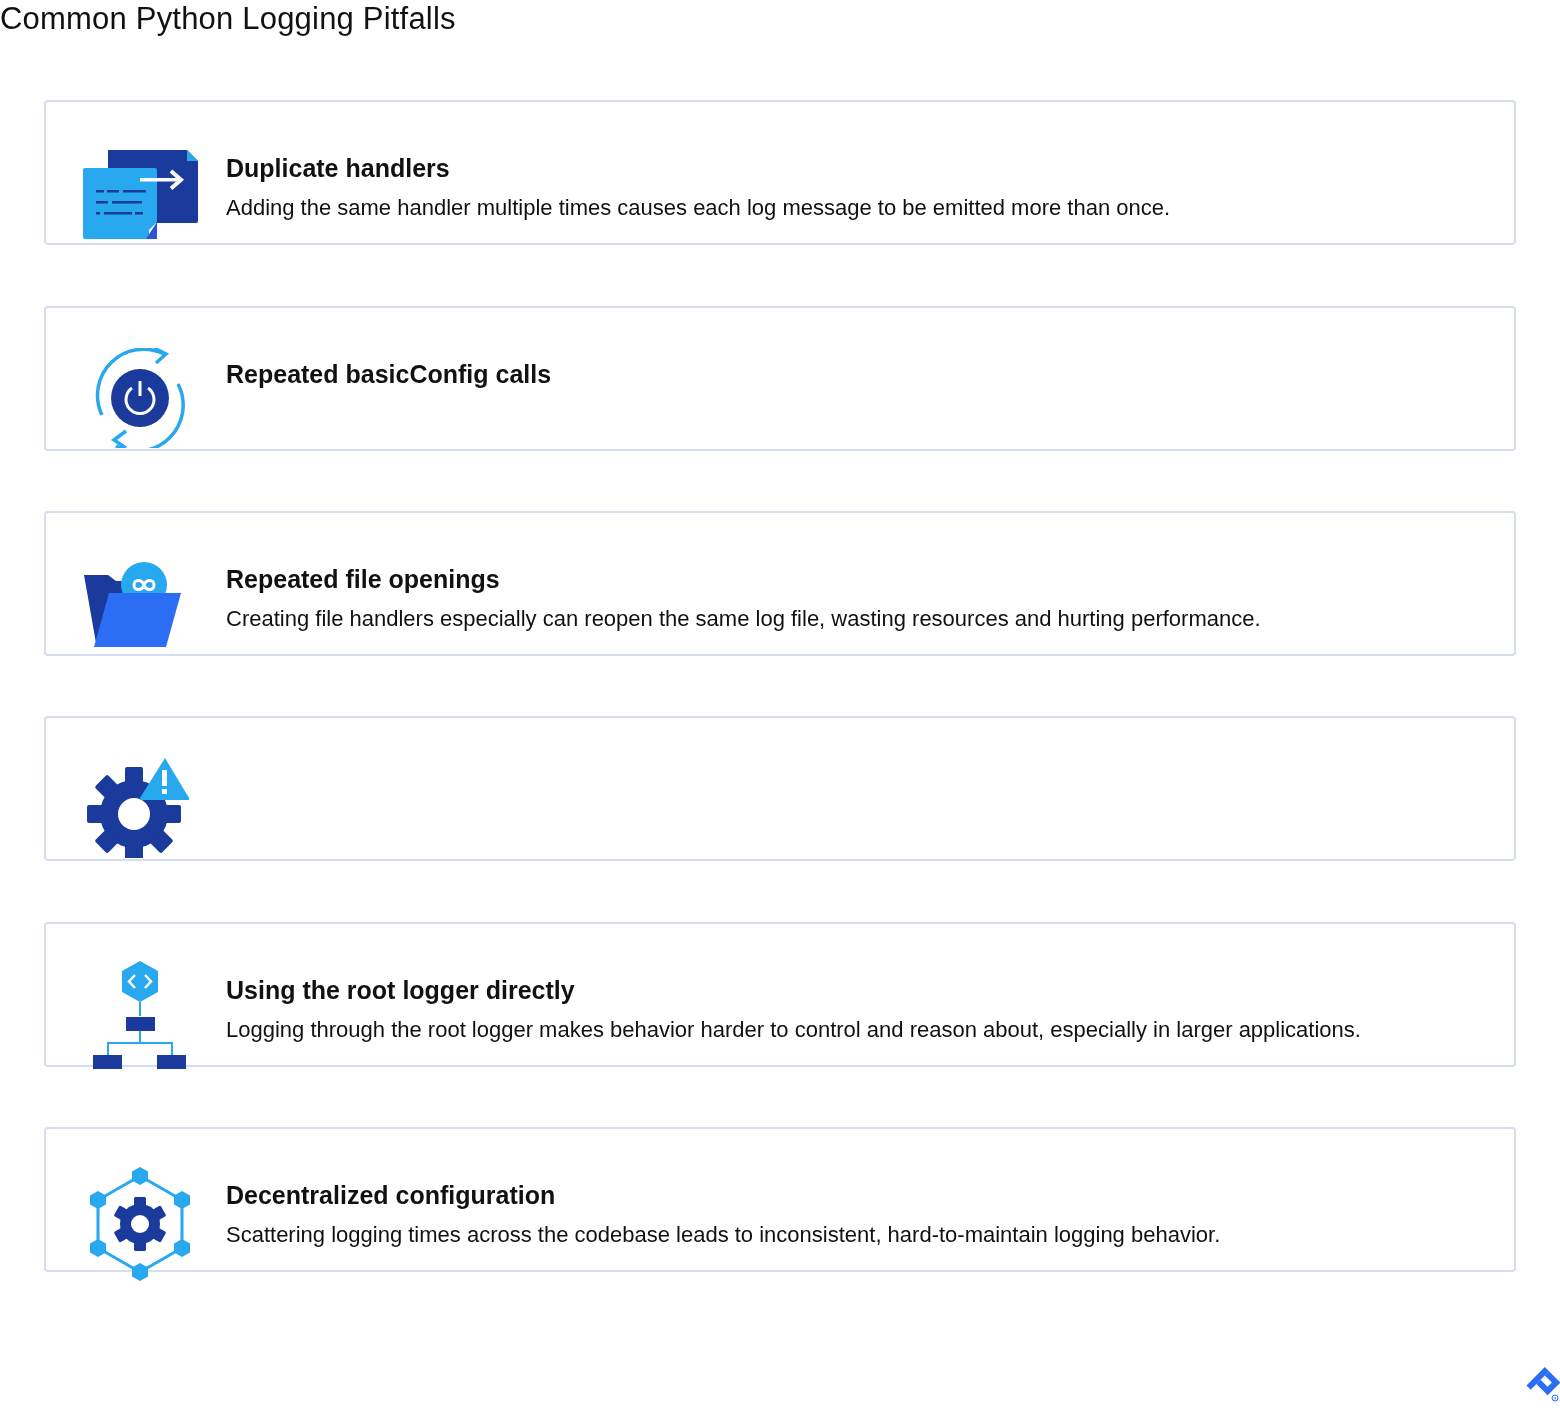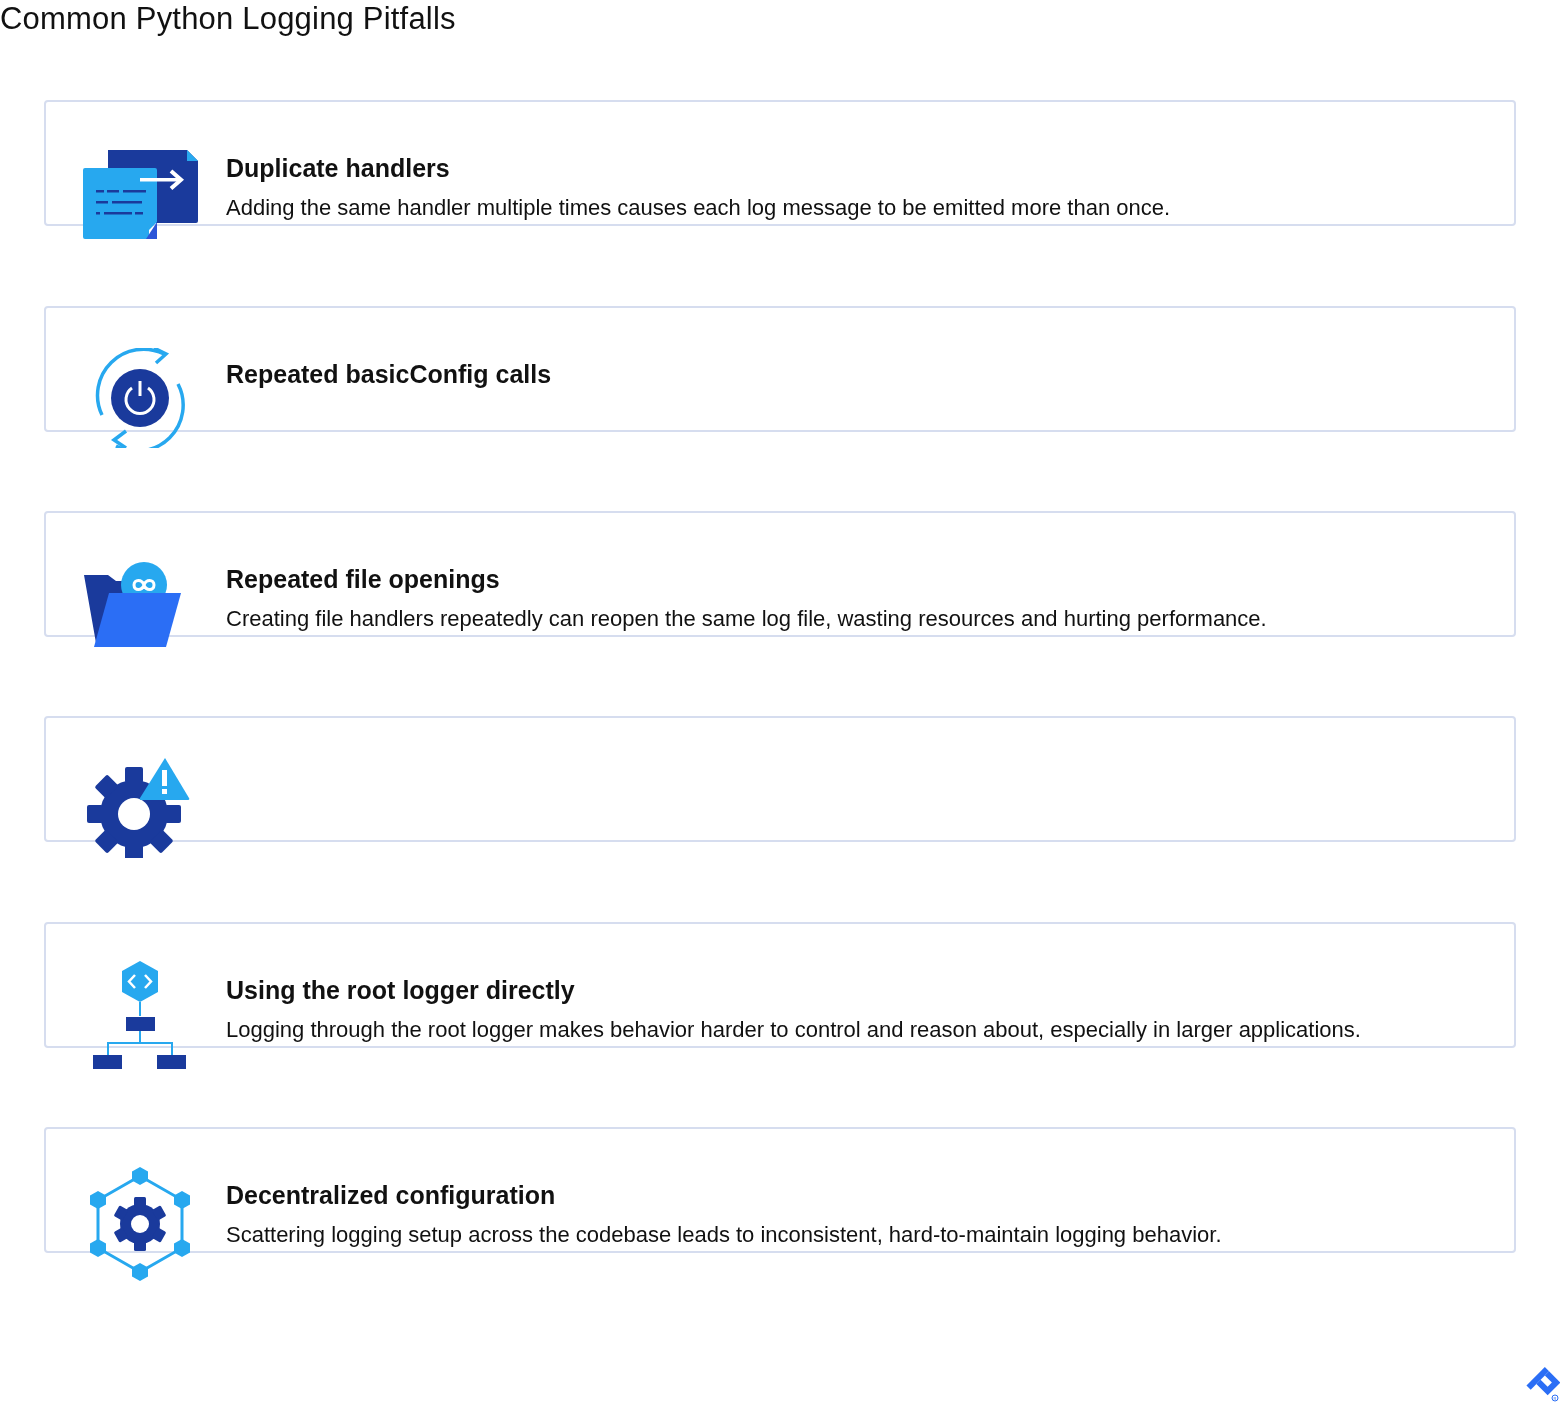--- a/index.html
+++ b/index.html
@@ -5,21 +5,21 @@
   * { box-sizing: border-box; margin: 0; padding: 0; }
   html, body { width: 1560px; height: 1408px; background: #ffffff; overflow: hidden; }
   body { position: relative; font-family: "Liberation Sans", sans-serif; color: #111111; }
   .page-title {
     position: absolute; left: 0; top: 0;
     font-size: 31px; line-height: 38px; font-weight: 400; color: #111111;
     letter-spacing: 0.2px;
     text-align: right;
   }
   .card {
-    position: absolute; left: 44px; width: 1472px; height: 126px;
+    position: absolute; left: 44px; width: 1472px; height: 145px;
     border: 2px solid #d6ddef; border-radius: 4px; background: #ffffff;
   }
   .card .icon {
     position: absolute; left: 36px; top: 40px; width: 116px; height: 100px;
     display: flex; align-items: center; justify-content: center;
   }
   .card .text {
     position: absolute; left: 180px; right: 90px; top: 50px;
   }
   .card .title {
@@ -83,21 +83,21 @@
   <div class="icon">
     <svg width="116" height="100" viewBox="0 0 116 100">
       <path d="M2 22 H26 L34 28 H62 V90 H14 Z" fill="#1a3a9c"></path>
       <circle cx="62" cy="32" r="23" fill="#27a8ef"></circle>
       <path d="M52 32 C52 26 60 26 62 32 C64 38 72 38 72 32 C72 26 64 26 62 32 C60 38 52 38 52 32 Z" stroke="#ffffff" stroke-width="3" fill="none"></path>
       <path d="M27 40 H99 L84 94 H12 Z" fill="#2b6ef5"></path>
     </svg>
   </div>
   <div class="text">
     <div class="title">Repeated file openings</div>
-    <div class="desc">Creating file handlers repeatedly can reopen the same log file, wasting resources and hurting performance.</div>
+    <div class="desc">Creating file handlers especially can reopen the same log file, wasting resources and hurting performance.</div>
   </div>
 </div>
 
 <div class="card" style="top:716px;">
   <div class="icon">
     <svg width="116" height="100" viewBox="0 0 116 100">
       <g transform="translate(52,56)">
         <g fill="#1a3a9c">
           <circle r="34"></circle>
           <rect x="-9" y="-47" width="18" height="16" rx="2"></rect>
@@ -161,21 +161,21 @@
           <rect x="-6" y="-27" width="12" height="10" rx="1.5" transform="rotate(180)"></rect>
           <rect x="-6" y="-27" width="12" height="10" rx="1.5" transform="rotate(240)"></rect>
           <rect x="-6" y="-27" width="12" height="10" rx="1.5" transform="rotate(300)"></rect>
         </g>
         <circle r="9" fill="#ffffff"></circle>
       </g>
     </svg>
   </div>
   <div class="text">
     <div class="title">Decentralized configuration</div>
-    <div class="desc">Scattering logging setup across the codebase leads to inconsistent, hard-to-maintain logging behavior.</div>
+    <div class="desc">Scattering logging times across the codebase leads to inconsistent, hard-to-maintain logging behavior.</div>
   </div>
 </div>
 
 <div class="logo">
   <svg width="36" height="48" viewBox="0 0 36 48">
     <g transform="rotate(45 18 24)">
       <path d="M8 10 H14 V36 H8 Z" fill="#2b6ef5"></path>
       <path d="M14 10 H30 V28 H14 V22 H24 V16 H14 Z" fill="#2b6ef5"></path>
     </g>
     <circle cx="31" cy="38" r="3" fill="none" stroke="#2b6ef5" stroke-width="1"></circle>

